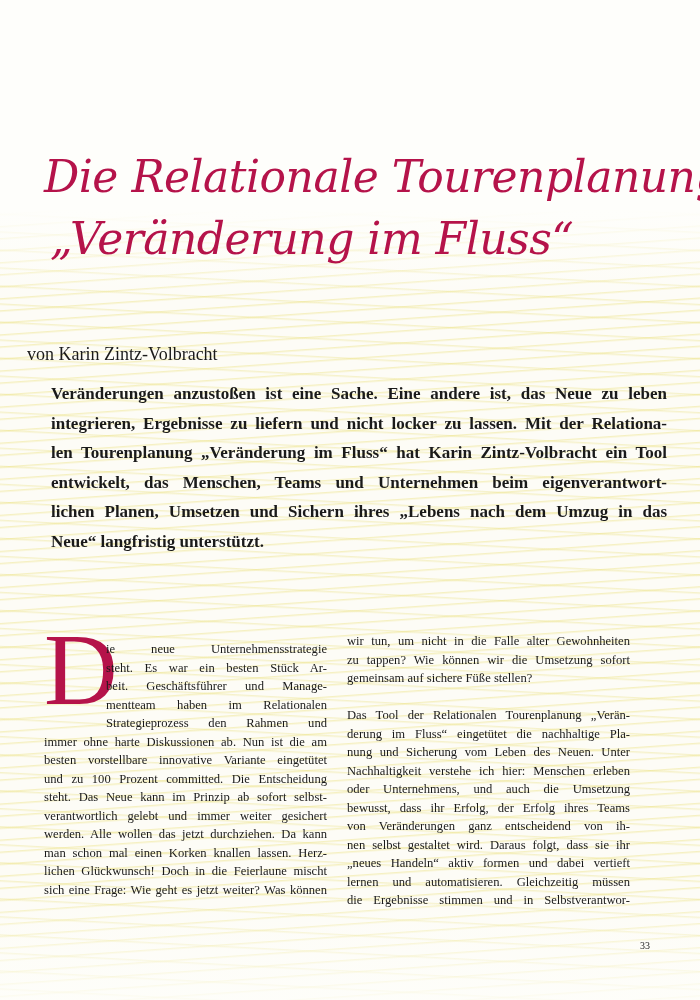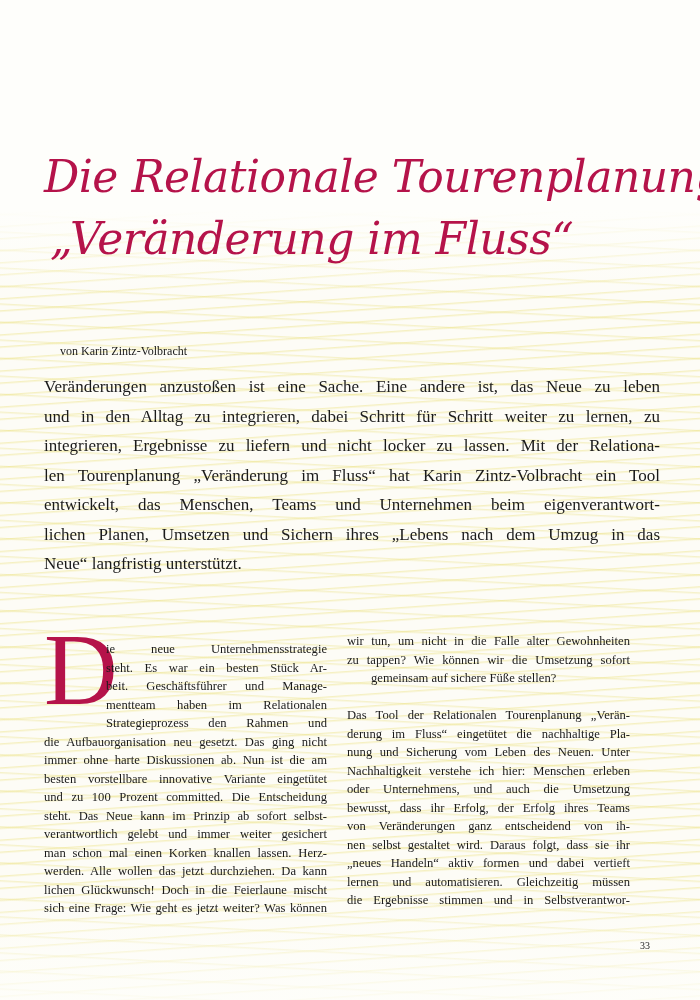--- a/index.html
+++ b/index.html
@@ -28,38 +28,39 @@
       color: #b5134a;
       font-family: "DejaVu Serif", serif;
       font-style: italic;
       font-weight: normal;
       font-size: 44px; line-height: 62px;
       letter-spacing: -0.5px;
       margin: 0;
     }
     .title .line { display: block; white-space: nowrap; }
     .byline {
-      position: absolute; left: 60px; top: 344px;
-      font-size: 12px;
+      position: absolute; left: 27px; top: 344px;
+      font-size: 18px;
     }
     .lead {
       position: absolute; left: 44px; top: 372px; width: 616px;
       font-size: 17px; line-height: 29.5px;
-      margin: 0;
+      margin: 7px;
+      font-weight: bold;
     }
     .lead .ln { display: block; white-space: nowrap; text-align: justify; text-align-last: justify; }
     .lead .ln.last { text-align-last: left; }
     .col {
       position: absolute; top: 632px; width: 283px;
       font-size: 12.6px; line-height: 18.5px;
     }
     .col-left { left: 44px; margin-top: 8px; }
     .col-right { left: 347px; }
     .col .ln { display: block; white-space: nowrap; text-align: justify; text-align-last: justify; height: 18.5px; }
-    .col .ln.last { text-align-last: left; margin-left: 24px; }
+    .col .ln.last { text-align-last: left; }
     .col .ln.indent { padding-left: 62px; }
     .col .gap { display: block; height: 18.5px; }
     .dropcap {
       position: absolute; left: 44px; top: 624px;
       font-size: 102px; line-height: 92px;
       color: #b5134a;
       font-family: "Liberation Serif", serif;
     }
     .page-number {
       position: absolute; left: 640px; top: 940px;
@@ -75,44 +76,42 @@
 
 <h1 class="title">
   <span class="line">Die Relationale Tourenplanung</span>
   <span class="line" style="padding-left:6px">„Veränderung im Fluss“</span>
 </h1>
 
 <div class="byline">von Karin Zintz-Volbracht</div>
 
 <p class="lead">
   <span class="ln">Veränderungen anzustoßen ist eine Sache. Eine andere ist, das Neue zu leben</span>
-  <span class="ln">und in den Alltag zu integrieren, dabei Schritt für Schritt weiter zu lernen, zu</span>
   <span class="ln">integrieren, Ergebnisse zu liefern und nicht locker zu lassen. Mit der Relationa-</span>
   <span class="ln">len Tourenplanung „Veränderung im Fluss“ hat Karin Zintz-Volbracht ein Tool</span>
   <span class="ln">entwickelt, das Menschen, Teams und Unternehmen beim eigenverantwort-</span>
   <span class="ln">lichen Planen, Umsetzen und Sichern ihres „Lebens nach dem Umzug in das</span>
   <span class="ln last">Neue“ langfristig unterstützt.</span>
 </p>
 
 <div class="dropcap">D</div>
 
 <div class="col col-left">
   <span class="ln indent">ie neue Unternehmensstrategie</span>
   <span class="ln indent">steht. Es war ein besten Stück Ar-</span>
   <span class="ln indent">beit. Geschäftsführer und Manage-</span>
   <span class="ln indent">mentteam haben im Relationalen</span>
   <span class="ln indent">Strategieprozess den Rahmen und</span>
-  <span class="ln">die Aufbauorganisation neu gesetzt. Das ging nicht</span>
   <span class="ln">immer ohne harte Diskussionen ab. Nun ist die am</span>
   <span class="ln">besten vorstellbare innovative Variante eingetütet</span>
   <span class="ln">und zu 100 Prozent committed. Die Entscheidung</span>
   <span class="ln">steht. Das Neue kann im Prinzip ab sofort selbst-</span>
   <span class="ln">verantwortlich gelebt und immer weiter gesichert</span>
+  <span class="ln">werden. Alle wollen das jetzt durchziehen. Da kann</span>
   <span class="ln">man schon mal einen Korken knallen lassen. Herz-</span>
-  <span class="ln">werden. Alle wollen das jetzt durchziehen. Da kann</span>
   <span class="ln">lichen Glückwunsch! Doch in die Feierlaune mischt</span>
   <span class="ln">sich eine Frage: Wie geht es jetzt weiter? Was können</span>
 </div>
 
 <div class="col col-right">
   <span class="ln">wir tun, um nicht in die Falle alter Gewohnheiten</span>
   <span class="ln">zu tappen? Wie können wir die Umsetzung sofort</span>
   <span class="ln last">gemeinsam auf sichere Füße stellen?</span>
   <span class="gap"></span>
   <span class="ln">Das Tool der Relationalen Tourenplanung „Verän-</span>

